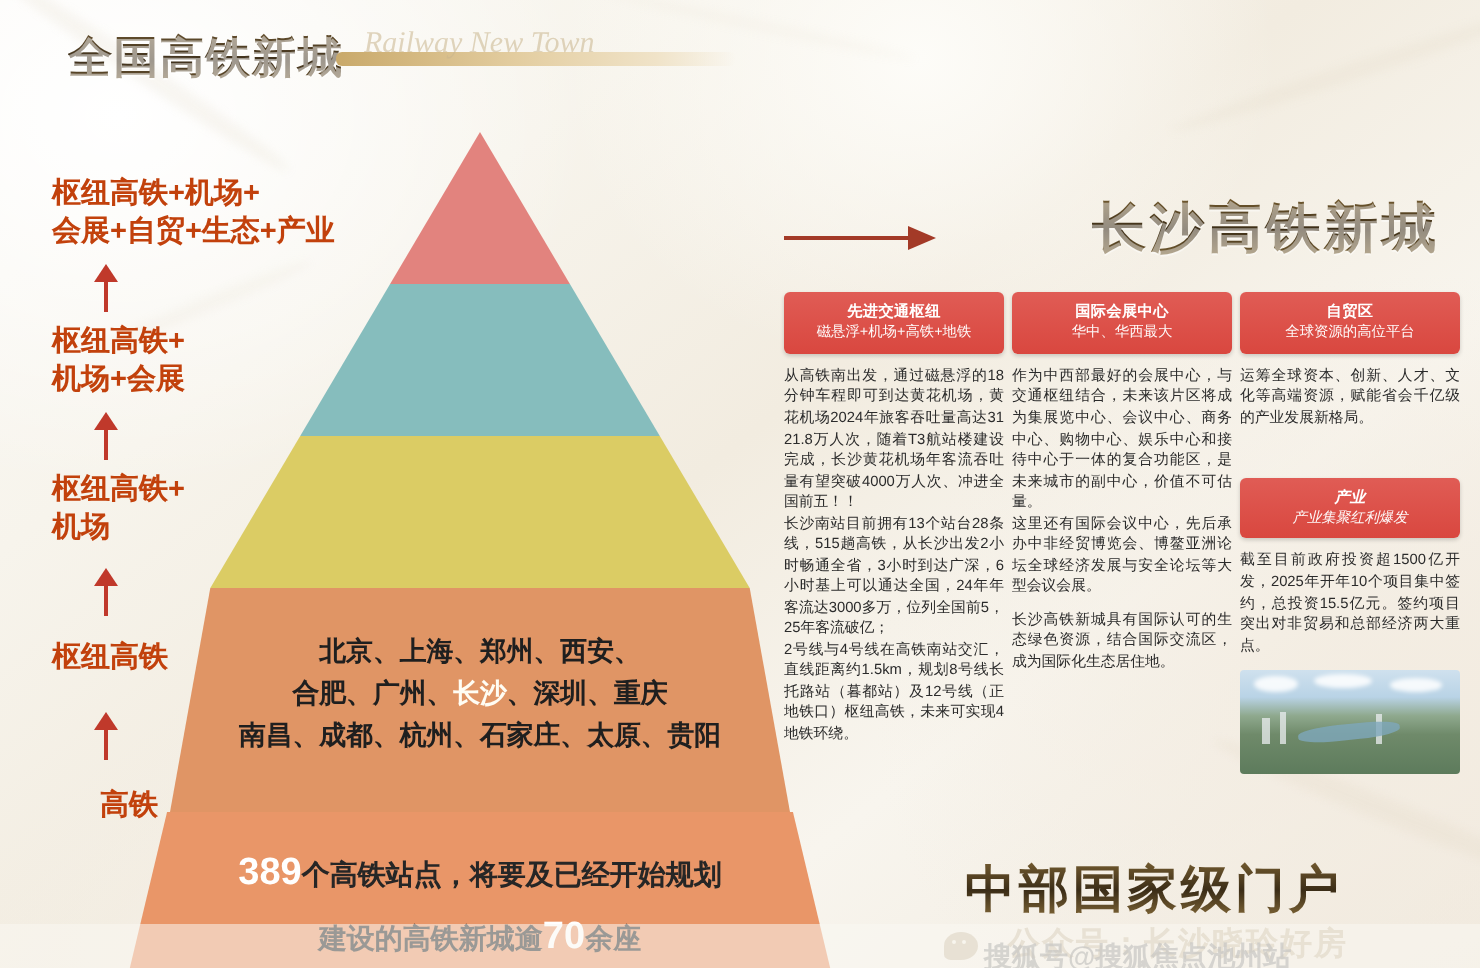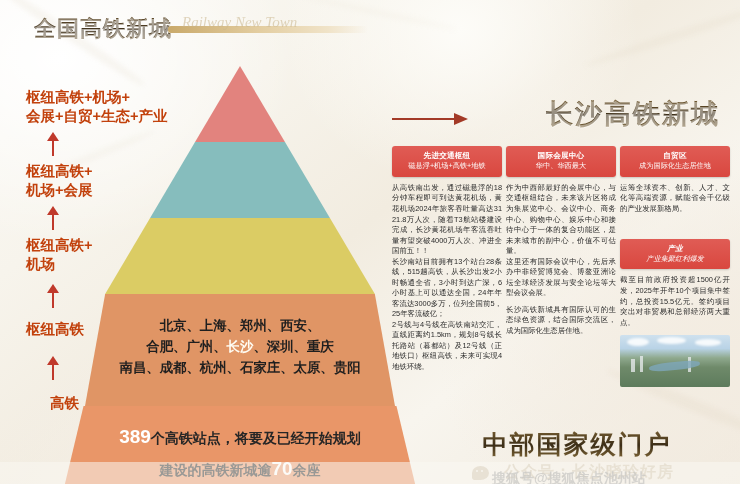--- a/index.html
+++ b/index.html
@@ -250,21 +250,21 @@
         <div class="s">华中、华西最大</div>
       </div>
       <div class="body">作为中西部最好的会展中心，与交通枢纽结合，未来该片区将成为集展览中心、会议中心、商务中心、购物中心、娱乐中心和接待中心于一体的复合功能区，是未来城市的副中心，价值不可估量。
 这里还有国际会议中心，先后承办中非经贸博览会、博鳌亚洲论坛全球经济发展与安全论坛等大型会议会展。</div>
       <div class="body">长沙高铁新城具有国际认可的生态绿色资源，结合国际交流区，成为国际化生态居住地。</div>
     </div>
 
     <div class="col c3">
       <div class="card">
         <div class="t">自贸区</div>
-        <div class="s">成为国际化生态居住地</div>
+        <div class="s">全球资源的高位平台</div>
       </div>
       <div class="body">运筹全球资本、创新、人才、文化等高端资源，赋能省会千亿级的产业发展新格局。</div>
       <div class="card card-mid">
         <div class="t">产业</div>
         <div class="s">产业集聚红利爆发</div>
       </div>
       <div class="body">截至目前政府投资超1500亿开发，2025年开年10个项目集中签约，总投资15.5亿元。签约项目突出对非贸易和总部经济两大重点。</div>
       <div class="thumb">
         <div class="cloud" style="left:6%;top:6%;width:20%;height:16%;"></div>
         <div class="cloud" style="left:34%;top:3%;width:26%;height:14%;"></div>

